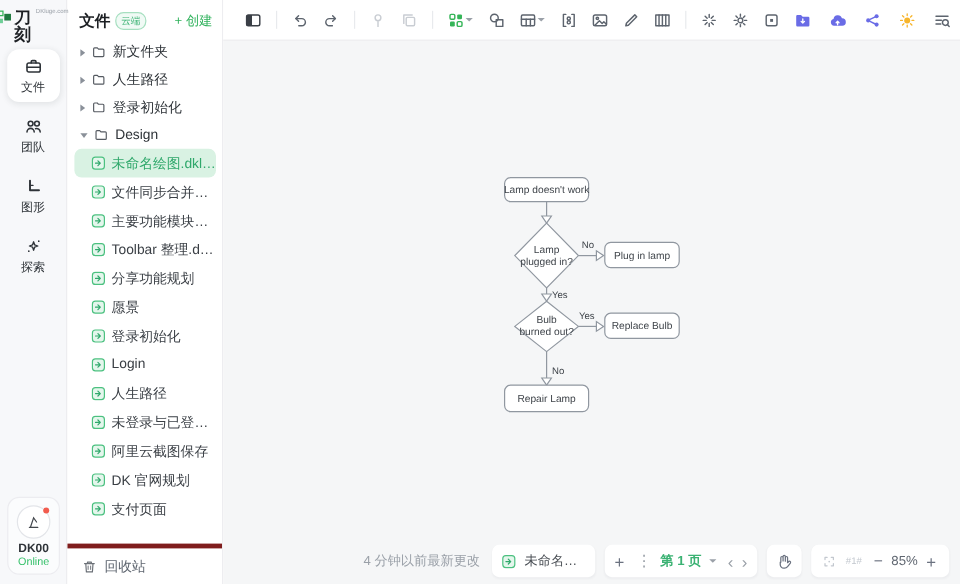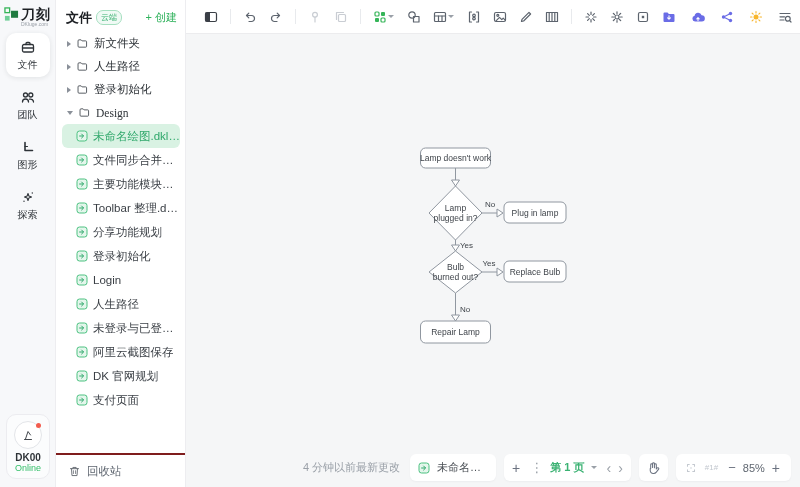--- a/index.html
+++ b/index.html
@@ -4,21 +4,21 @@
 <style>
   * { margin:0; padding:0; box-sizing:border-box; }
   html,body { width:800px; height:487px; overflow:hidden; background:#fff;
     font-family:"Liberation Sans", sans-serif; }
   .app { display:flex; width:800px; height:487px; }
 
   
   .rail { width:56px; background:#f7f8fa; border-right:1px solid #ededf0;
     display:flex; flex-direction:column; align-items:center; position:relative; flex-shrink:0;}
   .logo { margin-top:7px; display:flex; align-items:flex-start; gap:2px; }
-  .logo-col { display:flex; flex-direction:column; line-height:1; }
+  .logo-col { display:flex; flex-direction:row; line-height:1; }
   .logo-name { font-weight:bold; font-size:14px; color:#1c1f23; letter-spacing:1px;}
   .logo-sub { font-size:5px; color:#9aa0a8; margin-top:1px;}
   .rail-item { width:44px; height:44px; border-radius:10px; display:flex; flex-direction:column;
     align-items:center; justify-content:center; gap:3px; margin-top:6px; color:#2e3338; font-size:10px; cursor:pointer;}
   .rail-item.active { background:#fff; box-shadow:0 1px 5px rgba(31,35,41,.1); }
   .rail-user { position:absolute; bottom:8px; left:6px; width:44px; border:1px solid #ececf0;
     background:#fbfcfd; border-radius:10px; padding:6px 0 5px; text-align:center;}
   .avatar { width:28px; height:28px; border-radius:50%; border:1px solid #e3e5e9; background:#fff;
     margin:0 auto; position:relative; display:flex; align-items:center; justify-content:center;}
   .avatar .dot { position:absolute; top:1px; right:0; width:5px; height:5px; border-radius:50%; background:#f25c4e;}
@@ -28,30 +28,30 @@
   
   .filepanel { width:130px; background:#fff; border-right:1px solid #ededf0;
     display:flex; flex-direction:column; flex-shrink:0;}
   .fp-header { display:flex; align-items:center; padding:9px 8px 4px 10px; gap:4px; height:30px;}
   .fp-title { font-size:13px; font-weight:bold; color:#1c1f23;}
   .fp-badge { font-size:8px; color:#3bb273; border:1px solid #a6dfc0; background:#f0faf5;
     border-radius:7px; padding:1px 4px;}
   .fp-create { margin-left:auto; color:#30b25c; font-size:11px; cursor:pointer; white-space:nowrap;}
   .fp-tree { flex:1; overflow:hidden; padding:2px 5px 0 6px;}
   .tree-folder { display:flex; align-items:center; gap:5px; height:23px; font-size:11.5px;
-    color:#2e3338; padding-left:5px; cursor:pointer;font-family:Liberation Serif, serif;}
+    color:#2e3338; padding-left:5px; cursor:pointer;}
   .caret-r { width:0; height:0; border-left:4px solid #8a9099; border-top:3px solid transparent;
     border-bottom:3px solid transparent; flex-shrink:0;}
   .caret-d { width:0; height:0; border-top:4px solid #8a9099; border-left:3.5px solid transparent;
     border-right:3.5px solid transparent; flex-shrink:0;}
   .tree-file { display:flex; align-items:center; gap:5px; height:24px; font-size:11.5px;
     color:#3a3f45; padding-left:14px; border-radius:6px; cursor:pointer; white-space:nowrap; overflow:hidden;}
   .tree-file.active { background:#d9f2e3; color:#2fa86b;}
   .tree-file .lbl { overflow:hidden; text-overflow:ellipsis;}
-  .fp-footer { border-top:2px solid #7f1d1d; height:34px; display:flex; align-items:center;
+  .fp-footer { border-top:4px solid #7f1d1d; height:34px; display:flex; align-items:center;
     gap:6px; padding-left:12px; font-size:11.5px; color:#5f6670; cursor:pointer; flex-shrink:0;}
 
   
   .main { flex:1; display:flex; flex-direction:column; background:#f5f6f7; min-width:0;}
   .toolbar { height:34px; background:#fff; border-bottom:1px solid #ececee;
     display:flex; align-items:center; padding:0 12px 0 12px; flex-shrink:0;}
   .tb-btn { width:24px; height:24px; display:flex; align-items:center; justify-content:center;
     border-radius:5px; cursor:pointer; flex-shrink:0; margin:0 1px;}
   .tb-sep { width:1px; height:15px; background:#e8eaed; margin:0 6px; flex-shrink:0;}
   .tb-right { margin-left:auto; display:flex; align-items:center; gap:3px;}
@@ -223,20 +223,27 @@
         </div>
 
         <div class="tree-file">
           <svg width="12" height="12" viewBox="0 0 12 12" style="flex-shrink:0">
             <rect x="1" y="1" width="10" height="10" rx="2.5" fill="#e4f6ec" stroke="#4cc180" stroke-width="1"></rect>
             <path d="M3.6 6 h3.6 M5.6 4 L7.6 6 L5.6 8" stroke="#2fa86b" stroke-width="1" fill="none" stroke-linecap="round" stroke-linejoin="round"></path>
           </svg>
           <span class="lbl">分享功能规划</span>
         </div>
 
+        <div class="tree-file">
+          <svg width="12" height="12" viewBox="0 0 12 12" style="flex-shrink:0">
+            <rect x="1" y="1" width="10" height="10" rx="2.5" fill="#e4f6ec" stroke="#4cc180" stroke-width="1"></rect>
+            <path d="M3.6 6 h3.6 M5.6 4 L7.6 6 L5.6 8" stroke="#2fa86b" stroke-width="1" fill="none" stroke-linecap="round" stroke-linejoin="round"></path>
+          </svg>
+          <span class="lbl">愿景</span>
+        </div>
 
         <div class="tree-file">
           <svg width="12" height="12" viewBox="0 0 12 12" style="flex-shrink:0">
             <rect x="1" y="1" width="10" height="10" rx="2.5" fill="#e4f6ec" stroke="#4cc180" stroke-width="1"></rect>
             <path d="M3.6 6 h3.6 M5.6 4 L7.6 6 L5.6 8" stroke="#2fa86b" stroke-width="1" fill="none" stroke-linecap="round" stroke-linejoin="round"></path>
           </svg>
           <span class="lbl">登录初始化</span>
         </div>
 
         <div class="tree-file">

